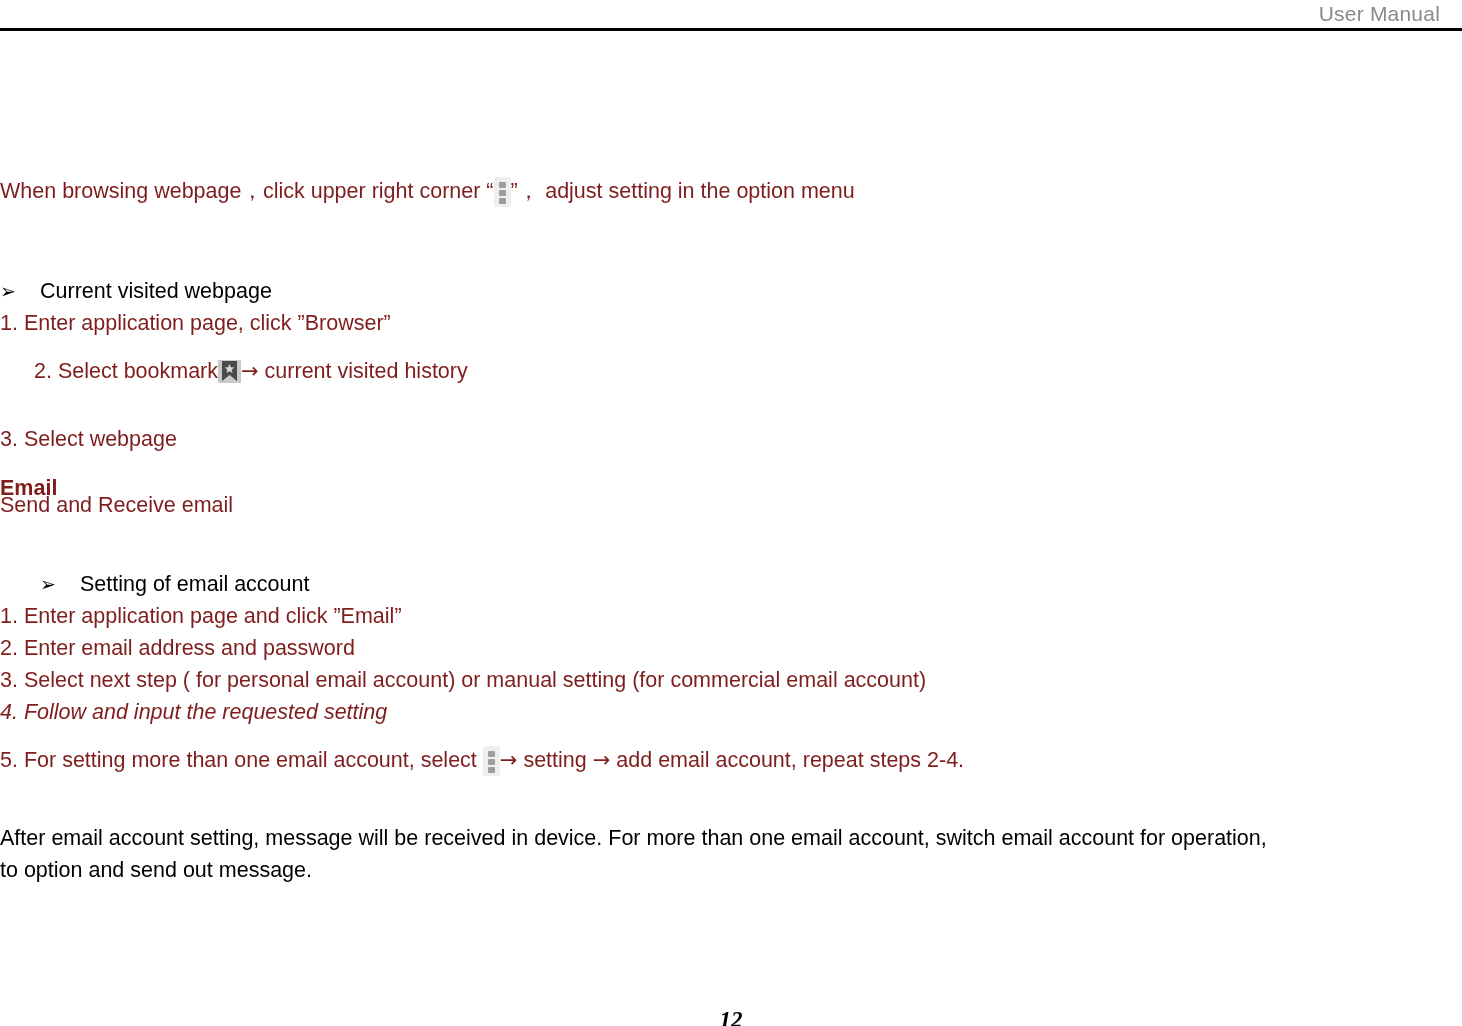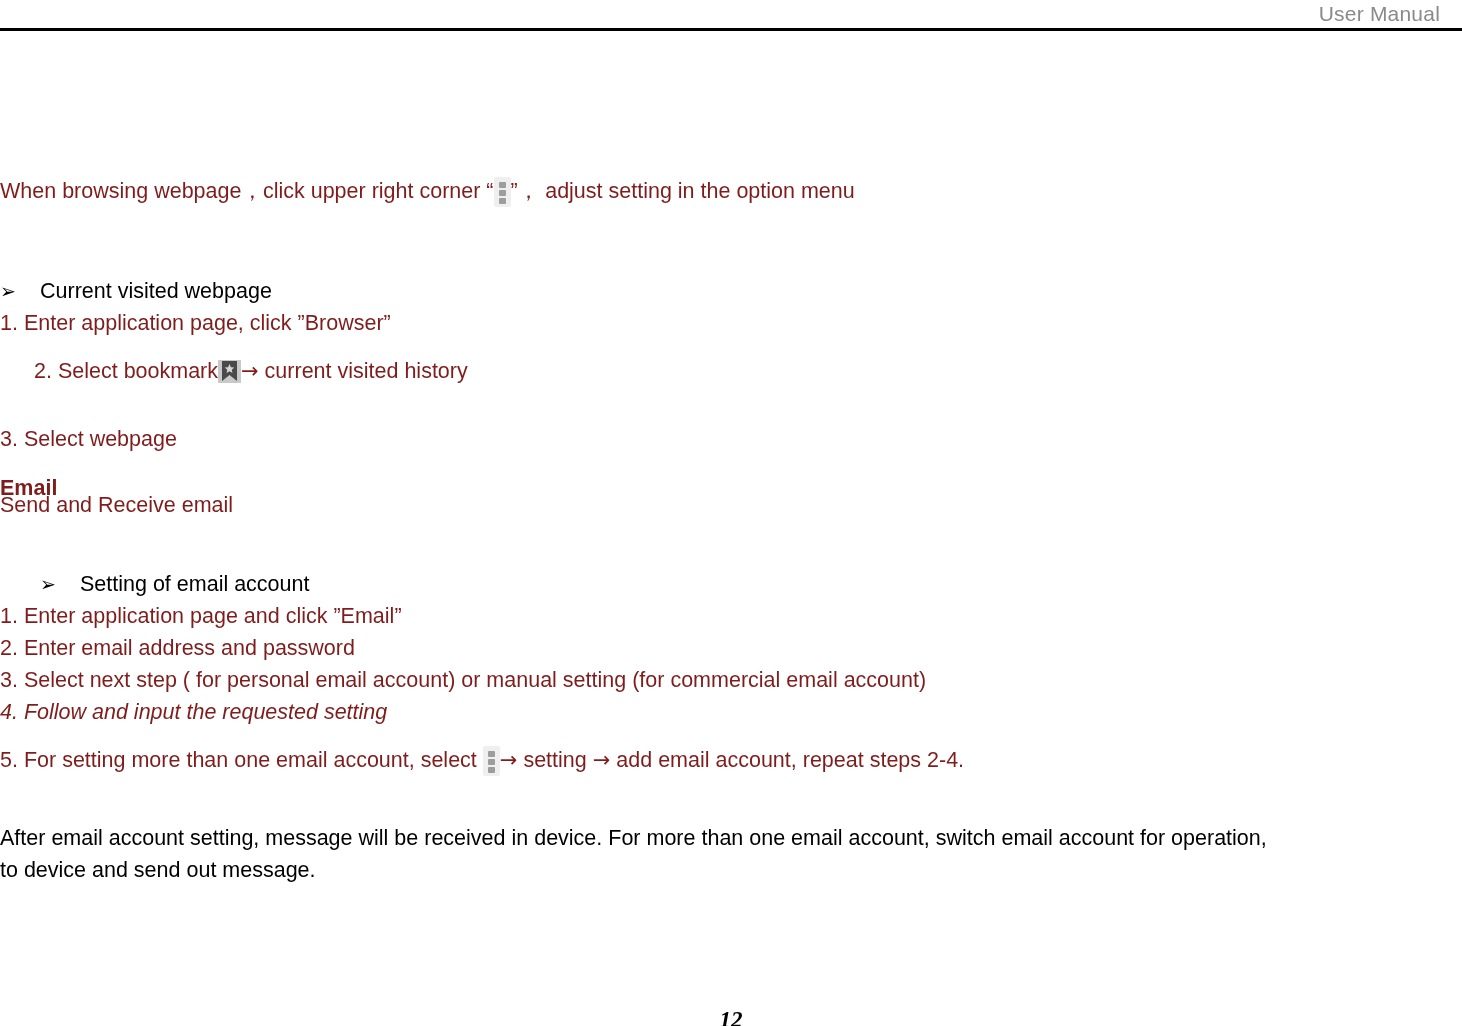--- a/index.html
+++ b/index.html
@@ -232,21 +232,21 @@
 
   <div class="block" style="top:712px;">
     <div class="line">
       <span>5. For setting more than one email account, select </span><span class="icon-dots"><i class="d1"></i><i class="d2"></i><i class="d3"></i></span><span class="arrow">→</span><span> setting </span><span class="arrow">→</span><span> add email account, repeat steps 2-4.</span>
     </div>
   </div>
 
   <div class="block" style="top:790px;">
     <div class="para">
       <span class="ln">After email account setting, message will be received in device. For more than one email account, switch email account for operation,</span>
-      <span class="ln">to device and send out message.</span>
+      <span class="ln">to option and send out message.</span>
     </div>
   </div>
 
   <div class="footer">
     <span class="page-number">12</span>
   </div>
 
 </div>
 
 </body></html>

